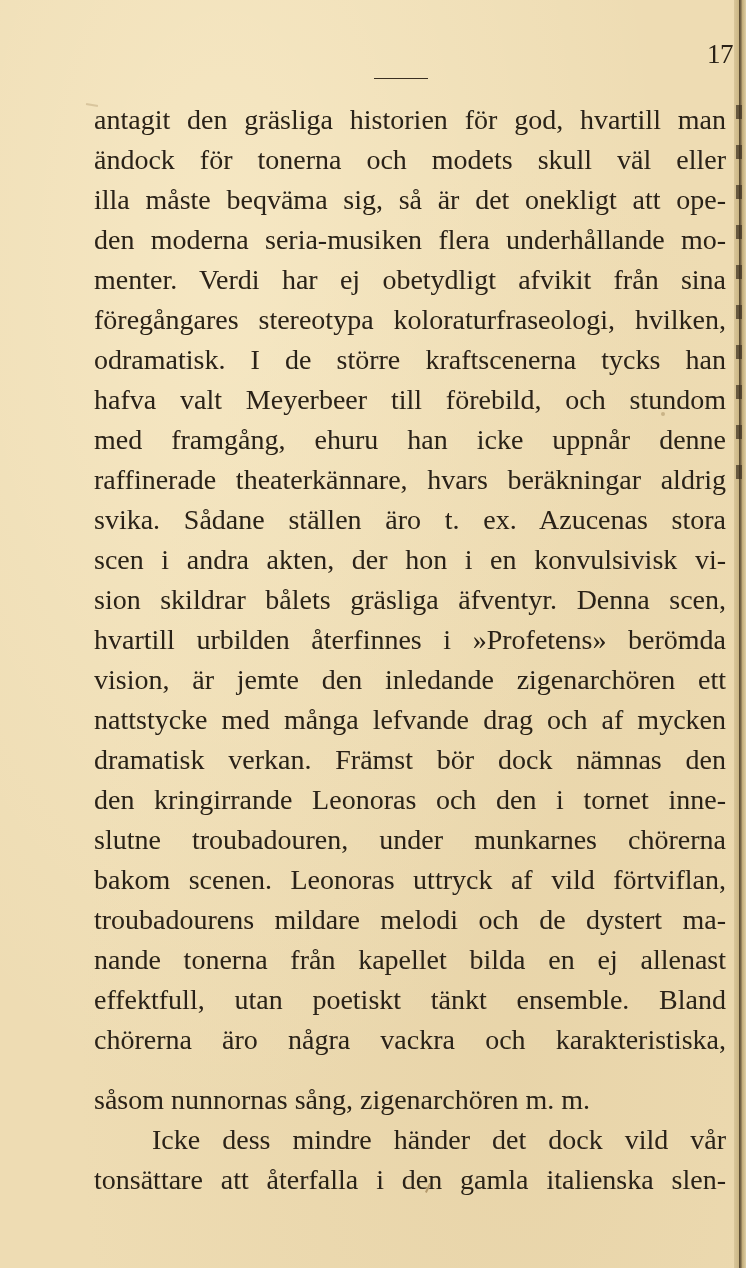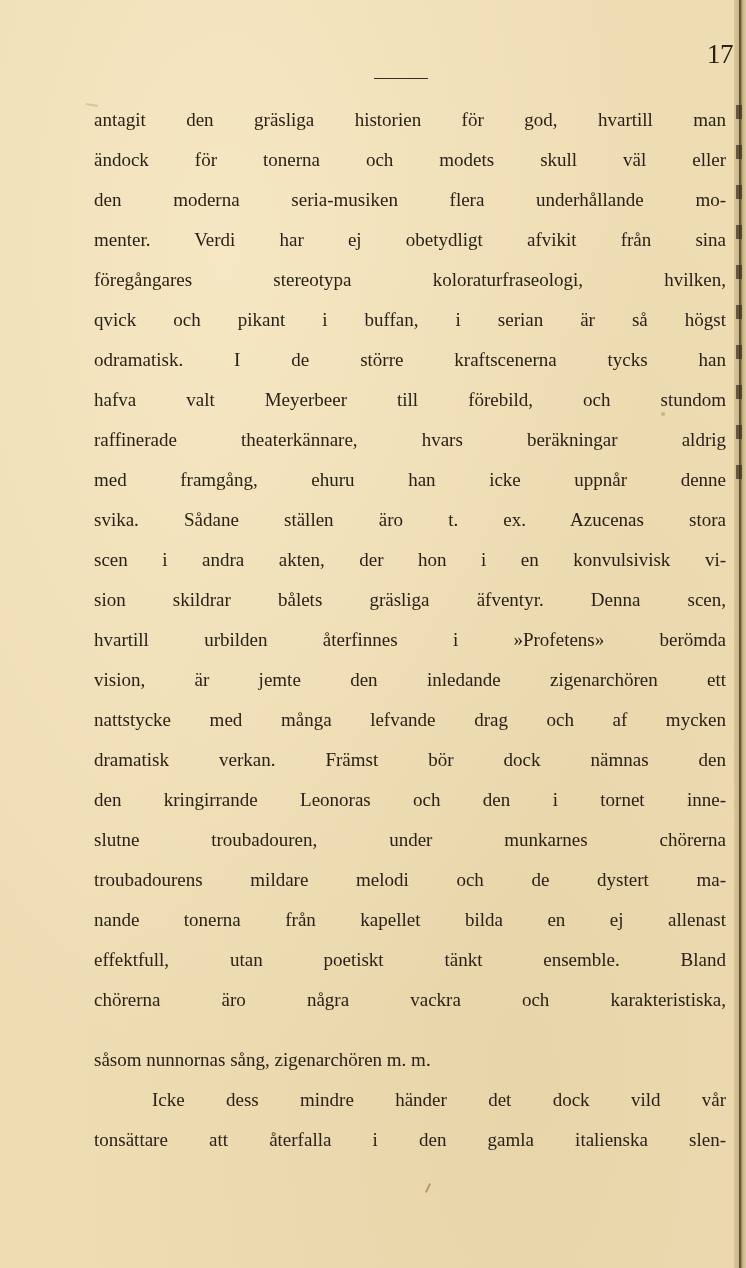--- a/index.html
+++ b/index.html
@@ -47,21 +47,21 @@
     .text-block {
       position: absolute;
       top: 100px;
       left: 94px;
       width: 632px;
     }
     .line {
       display: block;
       height: 40px;
       line-height: 40px;
-      font-size: 19px;
+      font-size: 28px;
       text-align: justify;
       text-align-last: justify;
       white-space: nowrap;
       overflow: visible;
     }
     .line.last {
       text-align-last: left;
       margin-top: 20px;
     }
     .line.indent {
@@ -101,37 +101,38 @@
 <body>
 
 <div class="page">
 
   <div class="page-number">176</div>
   <div class="page-rule"></div>
 
   <div class="text-block">
     <span class="line">antagit den gräsliga historien för god, hvartill man</span>
     <span class="line">ändock för tonerna och modets skull väl eller</span>
+    <span class="line">illa måste beqväma sig, så är det onekligt att ope-</span>
     <span class="line">den moderna seria-musiken flera underhållande mo-</span>
     <span class="line">menter. Verdi har ej obetydligt afvikit från sina</span>
     <span class="line">föregångares stereotypa koloraturfraseologi, hvilken,</span>
-    <span class="line">qvick och pikant i buffan, i serian är så högst</span>
     <span class="line">odramatisk. I de större kraftscenerna tycks han</span>
     <span class="line">hafva valt Meyerbeer till förebild, och stundom</span>
+    <span class="line">med framgång, ehuru han icke uppnår denne</span>
     <span class="line">raffinerade theaterkännare, hvars beräkningar aldrig</span>
-    <span class="line">med framgång, ehuru han icke uppnår denne</span>
     <span class="line">svika. Sådane ställen äro t. ex. Azucenas stora</span>
     <span class="line">scen i andra akten, der hon i en konvulsivisk vi-</span>
     <span class="line">sion skildrar bålets gräsliga äfventyr. Denna scen,</span>
     <span class="line">hvartill urbilden återfinnes i »Profetens» berömda</span>
     <span class="line">vision, är jemte den inledande zigenarchören ett</span>
     <span class="line">nattstycke med många lefvande drag och af mycken</span>
     <span class="line">dramatisk verkan. Främst bör dock nämnas den</span>
     <span class="line">den kringirrande Leonoras och den i tornet inne-</span>
     <span class="line">slutne troubadouren, under munkarnes chörerna</span>
+    <span class="line">bakom scenen. Leonoras uttryck af vild förtviflan,</span>
     <span class="line">troubadourens mildare melodi och de dystert ma-</span>
     <span class="line">nande tonerna från kapellet bilda en ej allenast</span>
     <span class="line">effektfull, utan poetiskt tänkt ensemble. Bland</span>
     <span class="line">chörerna äro några vackra och karakteristiska,</span>
     <span class="line last">såsom nunnornas sång, zigenarchören m. m.</span>
     <span class="line indent">Icke dess mindre händer det dock vild vår</span>
     <span class="line">tonsättare att återfalla i den gamla italienska slen-</span>
   </div>
 
   <div class="speck" style="left:86px;top:104px;width:12px;height:2px;transform:rotate(10deg);opacity:0.25;"></div>

